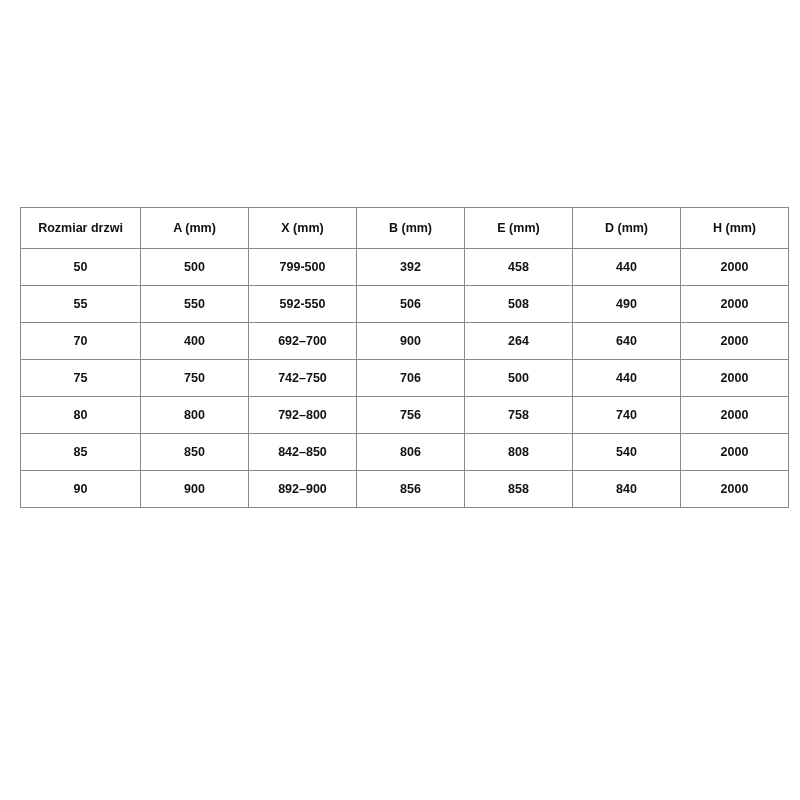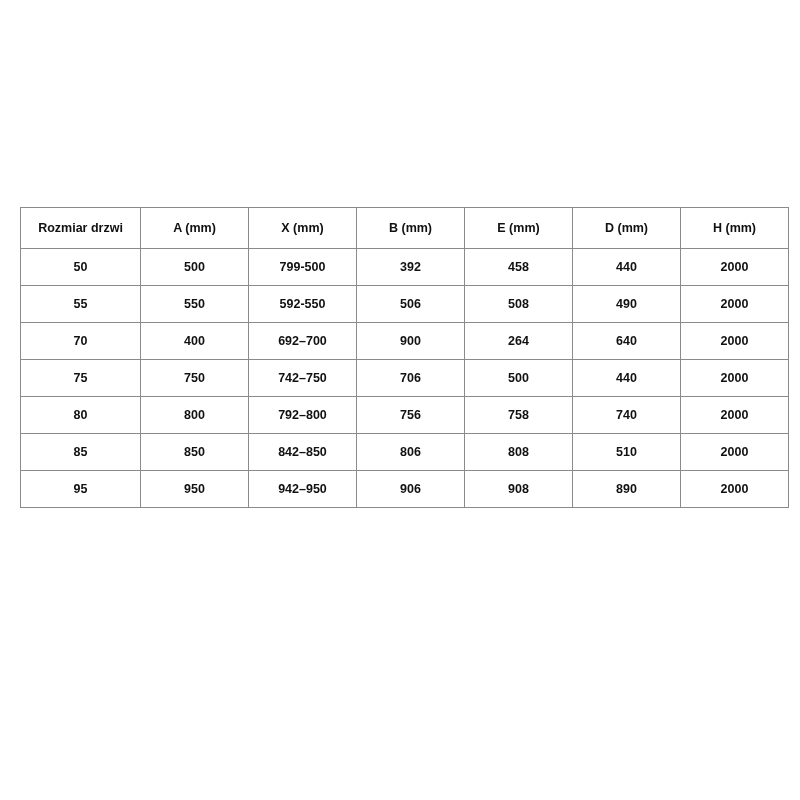--- a/index.html
+++ b/index.html
@@ -128,28 +128,28 @@
           <td>758</td>
           <td>740</td>
           <td>2000</td>
         </tr>
         <tr>
           <td>85</td>
           <td>850</td>
           <td>842–850</td>
           <td>806</td>
           <td>808</td>
-          <td>510</td>
+          <td>540</td>
           <td>2000</td>
         </tr>
         <tr>
-          <td>95</td>
-          <td>950</td>
-          <td>942–950</td>
-          <td>906</td>
-          <td>908</td>
-          <td>890</td>
+          <td>90</td>
+          <td>900</td>
+          <td>892–900</td>
+          <td>856</td>
+          <td>858</td>
+          <td>840</td>
           <td>2000</td>
         </tr>
       </tbody>
     </table>
   </div>
 </div>
 
 </body></html>

